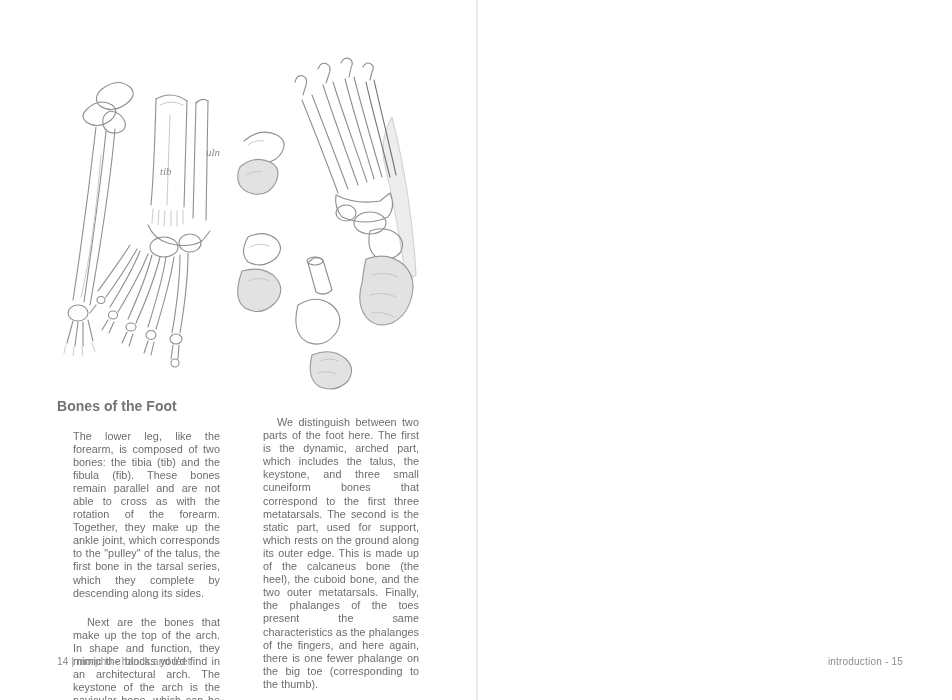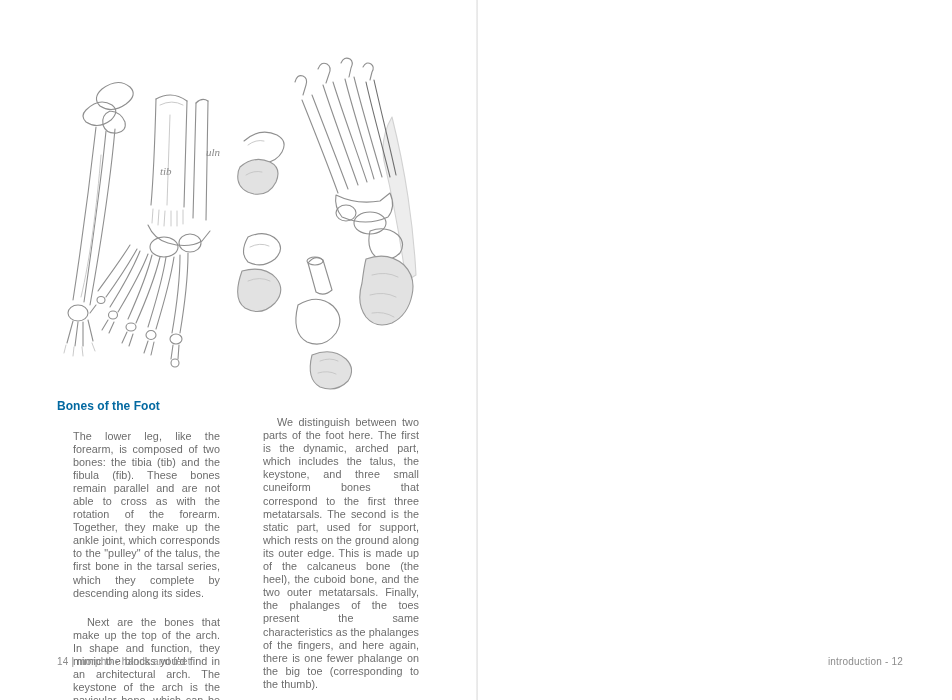--- a/index.html
+++ b/index.html
@@ -18,21 +18,21 @@
   .figure{position:absolute;}
   #left-figure{left:40px;top:55px;width:400px;height:345px;}
   .col{
     position:absolute;text-align:justify;
     font-size:10.8px;line-height:13.1px;color:#6c6c6c;
     letter-spacing:0.05px;
   }
   #left-col1{left:57px;top:400px;width:179px;}
   #left-col2{left:247px;top:400px;width:188px;}
   .heading{
-    font-size:12px;font-weight:bold;color:#0369a1;
+    font-size:14px;font-weight:bold;color:#737373;
     margin:0;line-height:13.5px;
   }
   .col p{margin:16px;}
   .col p.indent{text-indent:14px;}
   .footer{
     position:absolute;top:656px;font-size:10px;color:#8c8c8c;letter-spacing:0.2px;
   }
   #footer-left{left:57px;}
   #footer-right{right:49px;text-align:right;}
   
@@ -144,14 +144,14 @@
 
   <div class="col" id="left-col2">
     <p class="indent">We distinguish between two parts of the foot here. The first is the dynamic, arched part, which includes the talus, the keystone, and three small cuneiform bones that correspond to the first three metatarsals. The second is the static part, used for support, which rests on the ground along its outer edge. This is made up of the calcaneus bone (the heel), the cuboid bone, and the two outer metatarsals. Finally, the phalanges of the toes present the same characteristics as the phalanges of the fingers, and here again, there is one fewer phalange on the big toe (corresponding to the thumb).</p>
   </div>
 
   <div class="footer" id="footer-left">14 | morpho - hands and feet</div>
 </div>
 
 <div class="page" id="page-right">
 
-  <div class="footer" id="footer-right">introduction - 12</div>
+  <div class="footer" id="footer-right">introduction - 15</div>
 </div>
 
 </body></html>

